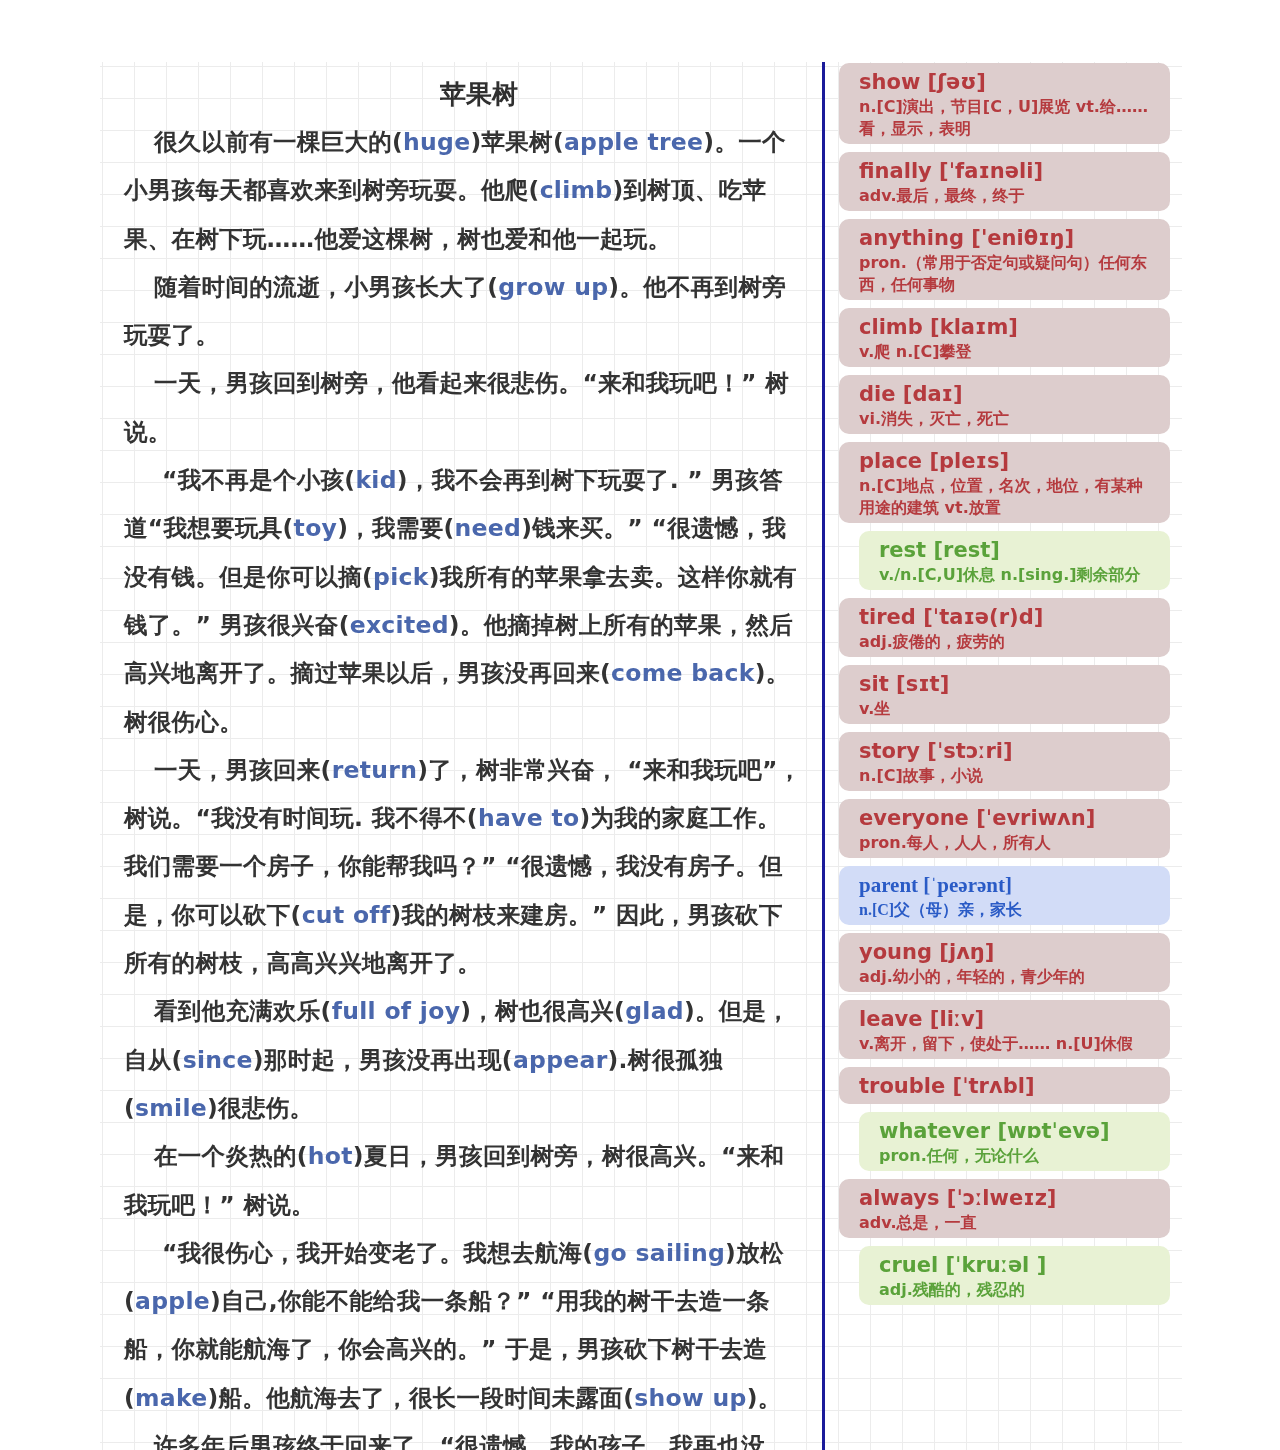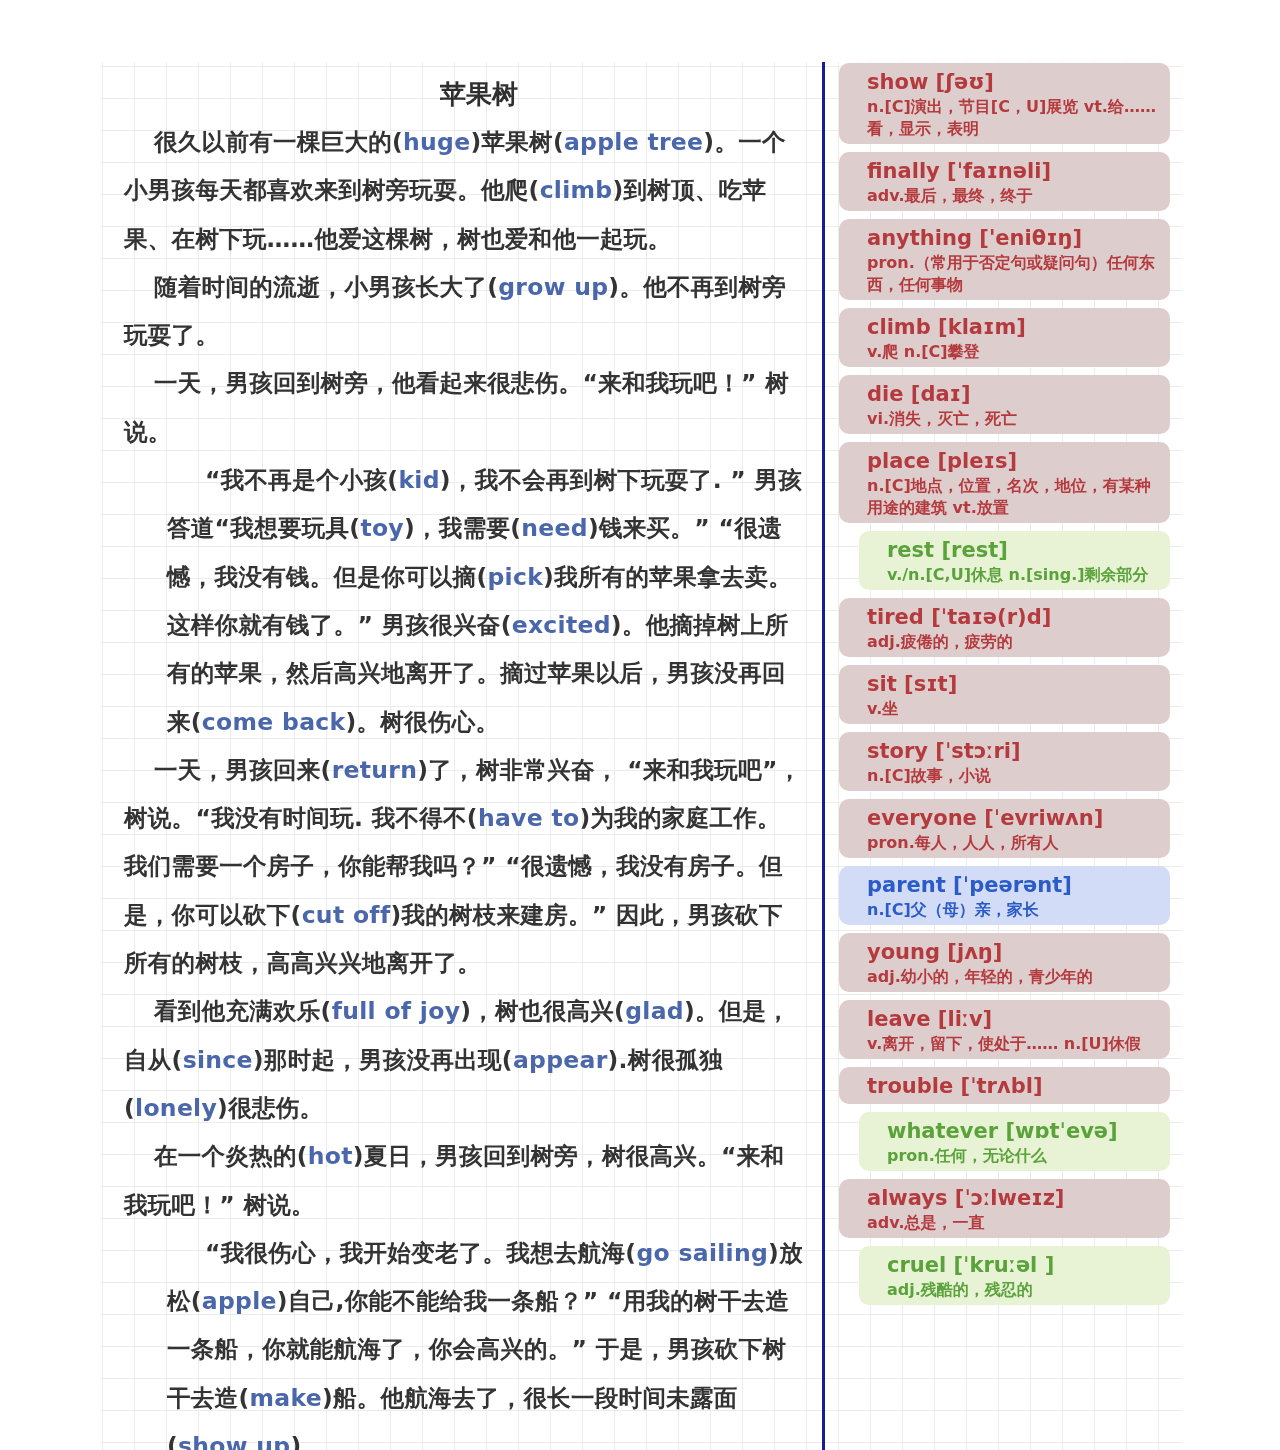--- a/index.html
+++ b/index.html
@@ -48,48 +48,47 @@
       font-size: 23.5px;
       font-weight: bold;
       line-height: 48.3px;
       margin: 0;
       text-indent: 30px;
       letter-spacing: 0.3px;
       color: #333333;
     }
     .para.quote-start {
       text-indent: 38px;
-      margin-left: 43px;
     }
     .kw {
       color: #4a67ac;
     }
     .divider {
       position: absolute;
       left: 722px;
       top: 0;
       width: 3px;
       height: 1400px;
       background: #1b1b9a;
     }
     .vocab {
       position: absolute;
       left: 739px;
       top: 1px;
       width: 331px;
     }
     .card {
       border-radius: 10px;
-      padding: 5px 14px 4px 28px;
+      padding: 5px 14px 4px 20px;
       margin-bottom: 8px;
       box-sizing: border-box;
     }
     .card.red { background: #ddcdcd; color: #b53a3e; }
     .card.green { background: #e8f2d4; color: #5aa23a; margin-left: 20px; }
-    .card.blue { background: #d2dcf7; color: #2a5bc6; }
+    .card.blue { background: #d2dcf7; color: #2a5bc6; font-family: Liberation Serif, serif; }
     .card .word {
       font-size: 21px;
       font-weight: bold;
       line-height: 28px;
       white-space: nowrap;
     }
     .card .def {
       font-size: 16px;
       font-weight: bold;
       line-height: 22px;
@@ -101,21 +100,21 @@
 <div class="page">
 
   <div class="story">
     <h1 class="story-title">苹果树</h1>
     <div id="story-body">
         <p class="para"><span>很久以前有一棵巨大的(</span><span class="kw">huge</span><span>)苹果树(</span><span class="kw">apple tree</span><span>)。一个小男孩每天都喜欢来到树旁玩耍。他爬(</span><span class="kw">climb</span><span>)到树顶、吃苹果、在树下玩……他爱这棵树，树也爱和他一起玩。</span></p>
         <p class="para"><span>随着时间的流逝，小男孩长大了(</span><span class="kw">grow up</span><span>)。他不再到树旁玩耍了。</span></p>
         <p class="para"><span>一天，男孩回到树旁，他看起来很悲伤。“来和我玩​吧！” 树说。</span></p>
         <p class="para quote-start"><span>“我不再是个小孩(</span><span class="kw">kid</span><span>)，我不会再到树下玩耍了. ” 男孩答道“我想要玩具(</span><span class="kw">toy</span><span>)，我需要(</span><span class="kw">need</span><span>)钱来买。” “很遗憾，我没有钱。但是你可以摘(</span><span class="kw">pick</span><span>)我所有的苹果拿去卖。这样你就有钱了。” 男孩很兴奋(</span><span class="kw">excited</span><span>)。他摘掉树上所有的苹果，然后高兴地离开了。摘过苹果以后，男孩没再回来(</span><span class="kw">come back</span><span>)。树很伤心。</span></p>
         <p class="para"><span>一天，男孩回来(</span><span class="kw">return</span><span>)了，树非常兴奋， “来和我玩吧”，树说。“我没有时间玩. 我不得不(</span><span class="kw">have to</span><span>)为我的家庭工作。我们需要一个房子，你能帮我吗？” “很遗憾，我没有房子。但是，你可以砍下(</span><span class="kw">cut off</span><span>)我的树枝来建房。” 因此，男孩砍下所有的树枝，高高兴兴地离开了。</span></p>
-        <p class="para"><span>看到他充满欢乐(</span><span class="kw">full of joy</span><span>)，树也很高兴(</span><span class="kw">glad</span><span>)。但是，自从(</span><span class="kw">since</span><span>)那时起，男孩没再出现(</span><span class="kw">appear</span><span>).树很孤独(</span><span class="kw">lonely</span><span>)很悲伤。</span></p>
+        <p class="para"><span>看到他充满欢乐(</span><span class="kw">full of joy</span><span>)，树也很高兴(</span><span class="kw">glad</span><span>)。但是，自从(</span><span class="kw">since</span><span>)那时起，男孩没再出现(</span><span class="kw">appear</span><span>).树很孤独(</span><span class="kw">smile</span><span>)很悲伤。</span></p>
         <p class="para"><span>在一个炎热的(</span><span class="kw">hot</span><span>)夏日，男孩回到树旁，树很高兴。“来和我玩吧！” 树说。</span></p>
         <p class="para quote-start"><span>“我很伤心，我开始变老了。我想去航海(</span><span class="kw">go sailing</span><span>)放松(</span><span class="kw">apple</span><span>)自己,你能不能给我一条船？” “用我的树干去造一条船，你就能航海了，你会高兴的。” 于是，男孩砍下树干去造(</span><span class="kw">make</span><span>)船。他航海去了，很长一段时间未露面(</span><span class="kw">show up</span><span>)。</span></p>
         <p class="para"><span>许多年后男孩终于回来了，“很遗憾，我的孩子，我再也没</span></p>
       </div>
   </div>
 
   <div class="divider"></div>
 
   <div class="vocab" id="vocab-list">
       <div class="card red">

